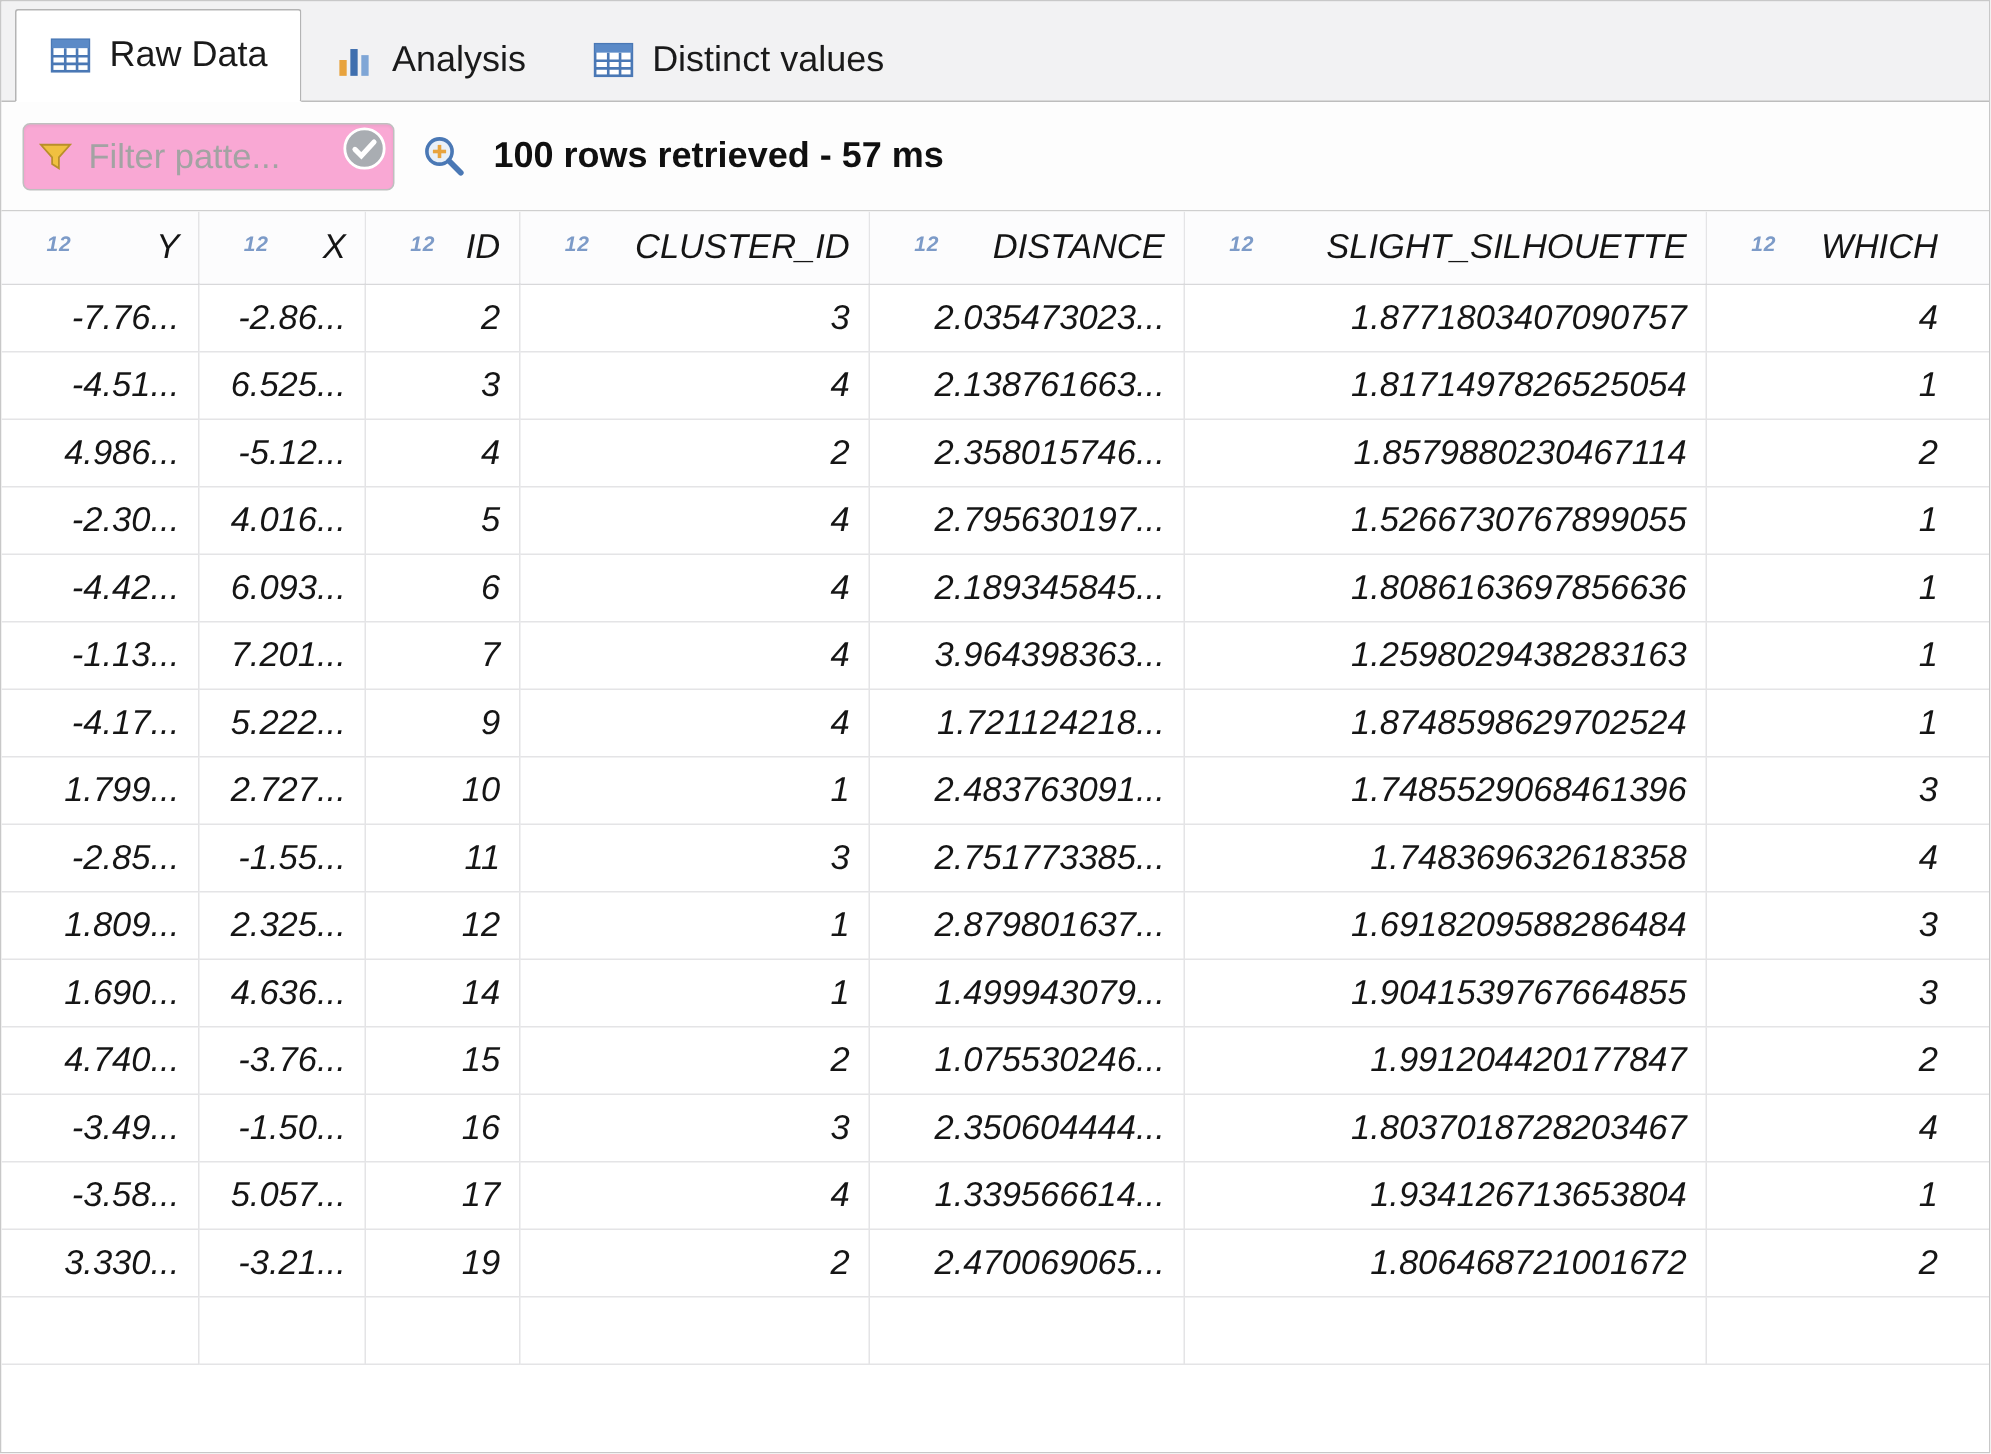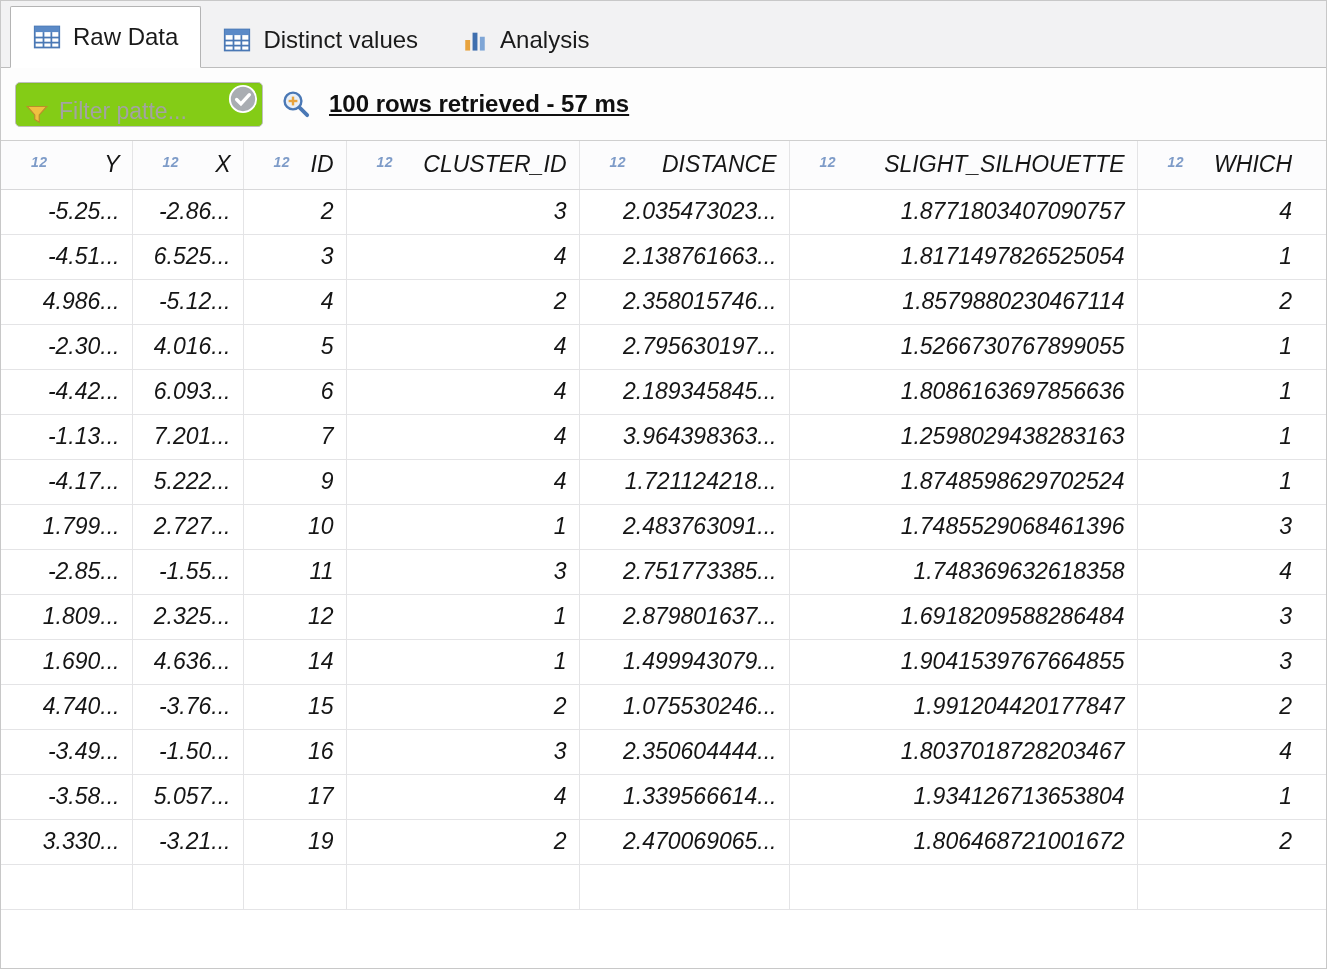--- a/index.html
+++ b/index.html
@@ -32,31 +32,31 @@
   .tab .icon { display: inline-flex; }
 
   
   .toolbar {
     flex: 0 0 auto; height: 73px; box-sizing: border-box;
     background: #fdfdfd; border-bottom: 1px solid #cfcfcf;
     display: flex; align-items: center; padding: 0 14px; gap: 17px;
   }
   .filter-box {
     position: relative; width: 248px; height: 45px; box-sizing: border-box;
-    background: #84cc16; border: 1px solid #bfbfbf; border-radius: 5px;
-    display: flex; align-items: flex-end; padding: 0 40px 0 9px; gap: 8px;
+    background: #f9a8d4; border: 1px solid #bfbfbf; border-radius: 5px;
+    display: flex; align-items: center; padding: 0 40px 0 9px; gap: 8px;
     box-shadow: inset 0 1px 2px rgba(0,0,0,0.06);
   }
   .filter-box input {
     border: none; outline: none; background: transparent;
     font-family: inherit; font-size: 23px; color: #555; width: 100%;
   }
   .filter-box input::placeholder { color: #a3a3a3; }
   .check-badge { position: absolute; top: 1px; right: 4px; width: 30px; height: 30px; }
-  .status { font-size: 24px; font-weight: bold; color: #101010; white-space: nowrap; text-decoration: underline; }
+  .status { font-size: 24px; font-weight: bold; color: #101010; white-space: nowrap; }
 
   
   .grid { flex: 1 1 auto; overflow: hidden; background: #fff; font-style: italic; }
   table { border-collapse: collapse; table-layout: fixed; width: 1327px; }
   th, td {
     box-sizing: border-box; white-space: nowrap; overflow: hidden;
     border-right: 1px solid #e4e4e6; border-bottom: 1px solid #e4e4e6;
     text-align: right; font-size: 23px; color: #151515;
   }
   thead th {
@@ -85,40 +85,40 @@
           <line x1="1" y1="8.3" x2="15" y2="8.3" stroke="#4a78b5" stroke-width="1"></line>
           <line x1="1" y1="11.2" x2="15" y2="11.2" stroke="#4a78b5" stroke-width="1"></line>
           <line x1="6" y1="5.2" x2="6" y2="14" stroke="#4a78b5" stroke-width="1"></line>
           <line x1="10.5" y1="5.2" x2="10.5" y2="14" stroke="#4a78b5" stroke-width="1"></line>
         </svg>
       </span>
       <span>Raw Data</span>
     </div>
     <div class="tab">
       <span class="icon">
+        <svg width="26" height="26" viewBox="0 0 16 16">
+          <rect x="2" y="8" width="3" height="6.5" fill="#e8a33d"></rect>
+          <rect x="6.5" y="3.5" width="3" height="11" fill="#3f6fae"></rect>
+          <rect x="11" y="6" width="3" height="8.5" fill="#7fa6d6"></rect>
+        </svg>
+      </span>
+      <span>Analysis</span>
+    </div>
+    <div class="tab">
+      <span class="icon">
         <svg width="28" height="28" viewBox="0 0 16 16">
           <rect x="1" y="2" width="14" height="12" fill="#ffffff" stroke="#4a78b5" stroke-width="1"></rect>
           <rect x="1" y="2" width="14" height="3.2" fill="#5b8ac7"></rect>
           <line x1="1" y1="8.3" x2="15" y2="8.3" stroke="#4a78b5" stroke-width="1"></line>
           <line x1="1" y1="11.2" x2="15" y2="11.2" stroke="#4a78b5" stroke-width="1"></line>
           <line x1="6" y1="5.2" x2="6" y2="14" stroke="#4a78b5" stroke-width="1"></line>
           <line x1="10.5" y1="5.2" x2="10.5" y2="14" stroke="#4a78b5" stroke-width="1"></line>
         </svg>
       </span>
       <span>Distinct values</span>
-    </div>
-    <div class="tab">
-      <span class="icon">
-        <svg width="26" height="26" viewBox="0 0 16 16">
-          <rect x="2" y="8" width="3" height="6.5" fill="#e8a33d"></rect>
-          <rect x="6.5" y="3.5" width="3" height="11" fill="#3f6fae"></rect>
-          <rect x="11" y="6" width="3" height="8.5" fill="#7fa6d6"></rect>
-        </svg>
-      </span>
-      <span>Analysis</span>
     </div>
   </div>
 
   <div class="toolbar">
     <div class="filter-box">
       <span style="display:inline-flex;">
         <svg width="24" height="24" viewBox="0 0 16 16">
           <path d="M1.5 3 h13 l-5 5.6 v4.9 l-3 -1.9 v-3 z" fill="#f0c040" stroke="#b98f2a" stroke-width="0.8"></path>
         </svg>
       </span>
@@ -179,21 +179,21 @@
             <span class="col-name">SLIGHT_SILHOUETTE</span>
           </th>
           <th>
             <span class="type-badge">12</span>
             <span class="col-name">WHICH</span>
           </th>
         </tr>
       </thead>
       <tbody>
           <tr>
-            <td>-5.25...</td>
+            <td>-7.76...</td>
             <td>-2.86...</td>
             <td>2</td>
             <td>3</td>
             <td>2.035473023...</td>
             <td>1.8771803407090757</td>
             <td>4</td>
           </tr>
           <tr>
             <td>-4.51...</td>
             <td>6.525...</td>

